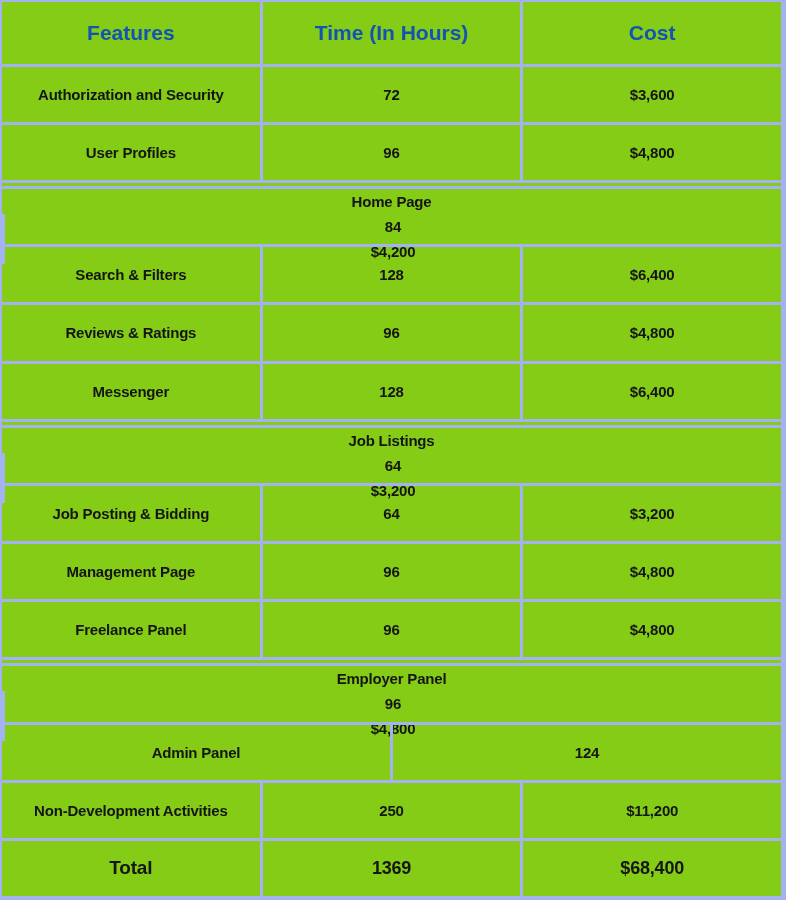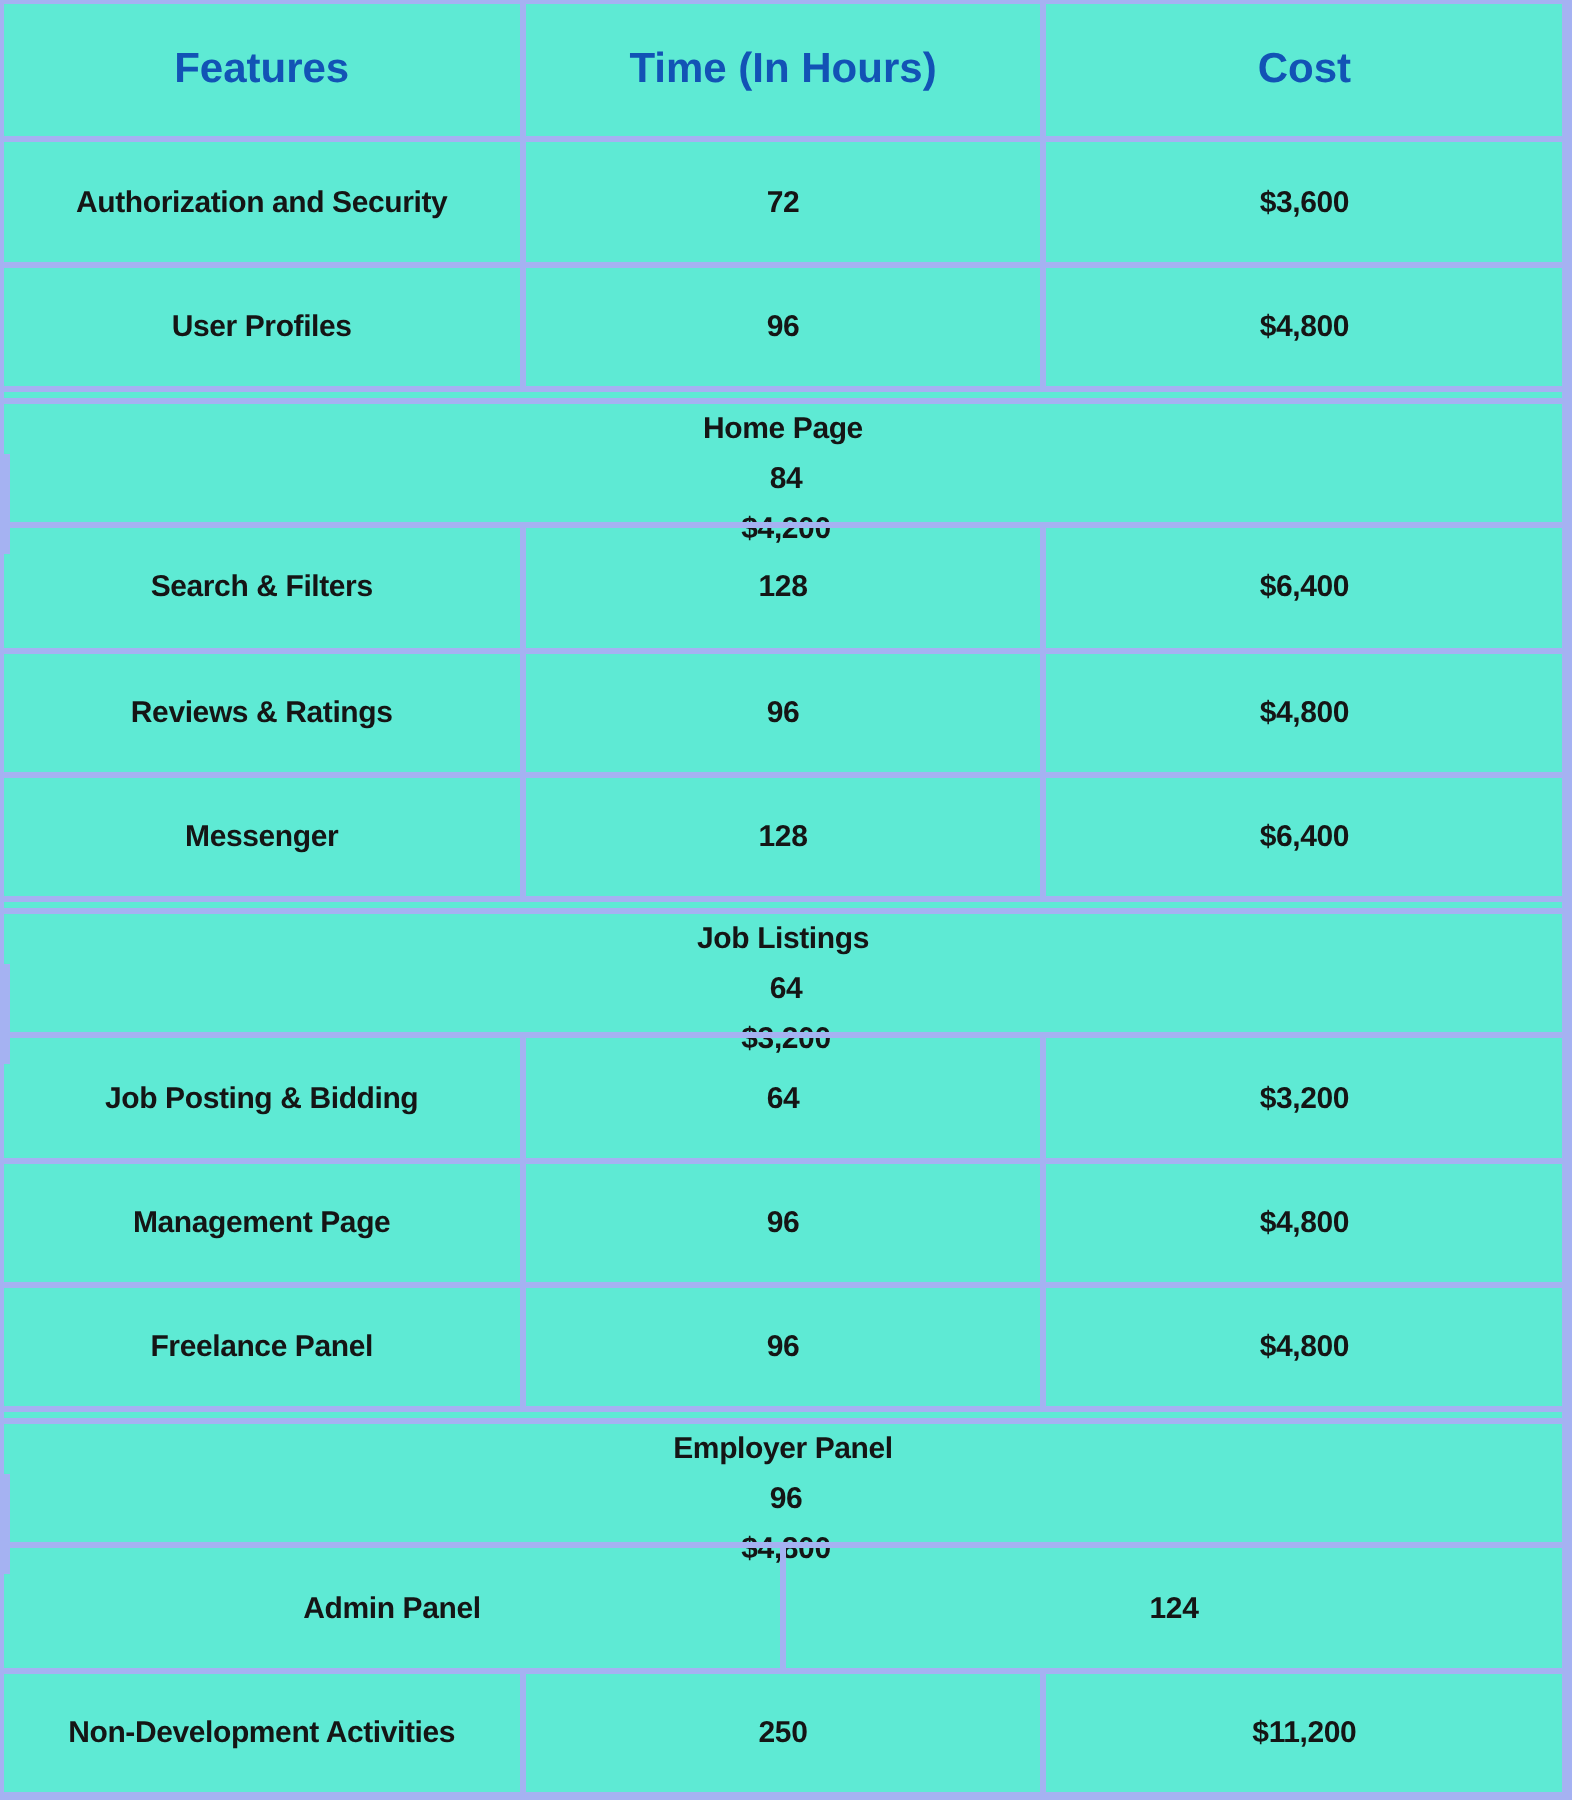--- a/index.html
+++ b/index.html
@@ -10,21 +10,21 @@
   *{box-sizing:border-box;margin:0;padding:0;}
   html,body{width:786px;height:900px;background:#ffffff;}
   body{font-family:"Liberation Sans",sans-serif;}
   .table{
     width:786px;height:900px;
     border-top:2px solid var(--line);
     border-left:2px solid var(--line);
     border-right:5px solid var(--line);
     border-bottom:4px solid var(--line);
     display:flex;flex-direction:column;
-    background:#5eead4;
+    background:#84cc16;
   }
   .row{display:flex;flex:1;min-height:0;}
   .row + .row{border-top:3px solid var(--line);}
   .row.group-start{border-top:9px double var(--line);flex-direction:column;}
   .cell{
     flex:1;display:flex;align-items:center;justify-content:center;
     text-align:center;
     font-weight:700;font-size:15px;color:var(--body-black);
     letter-spacing:-0.2px;
     padding:4px 10px;
@@ -118,14 +118,19 @@
     <div class="cell feature-cell">Admin Panel</div>
     <div class="cell">124</div>
   </div>
 
   <div class="row">
     <div class="cell feature-cell">Non-Development Activities</div>
     <div class="cell">250</div>
     <div class="cell">$11,200</div>
   </div>
 
+  <div class="row total">
+    <div class="cell feature-cell">Total</div>
+    <div class="cell">1369</div>
+    <div class="cell">$68,400</div>
+  </div>
 
 </div>
 
 </body></html>

